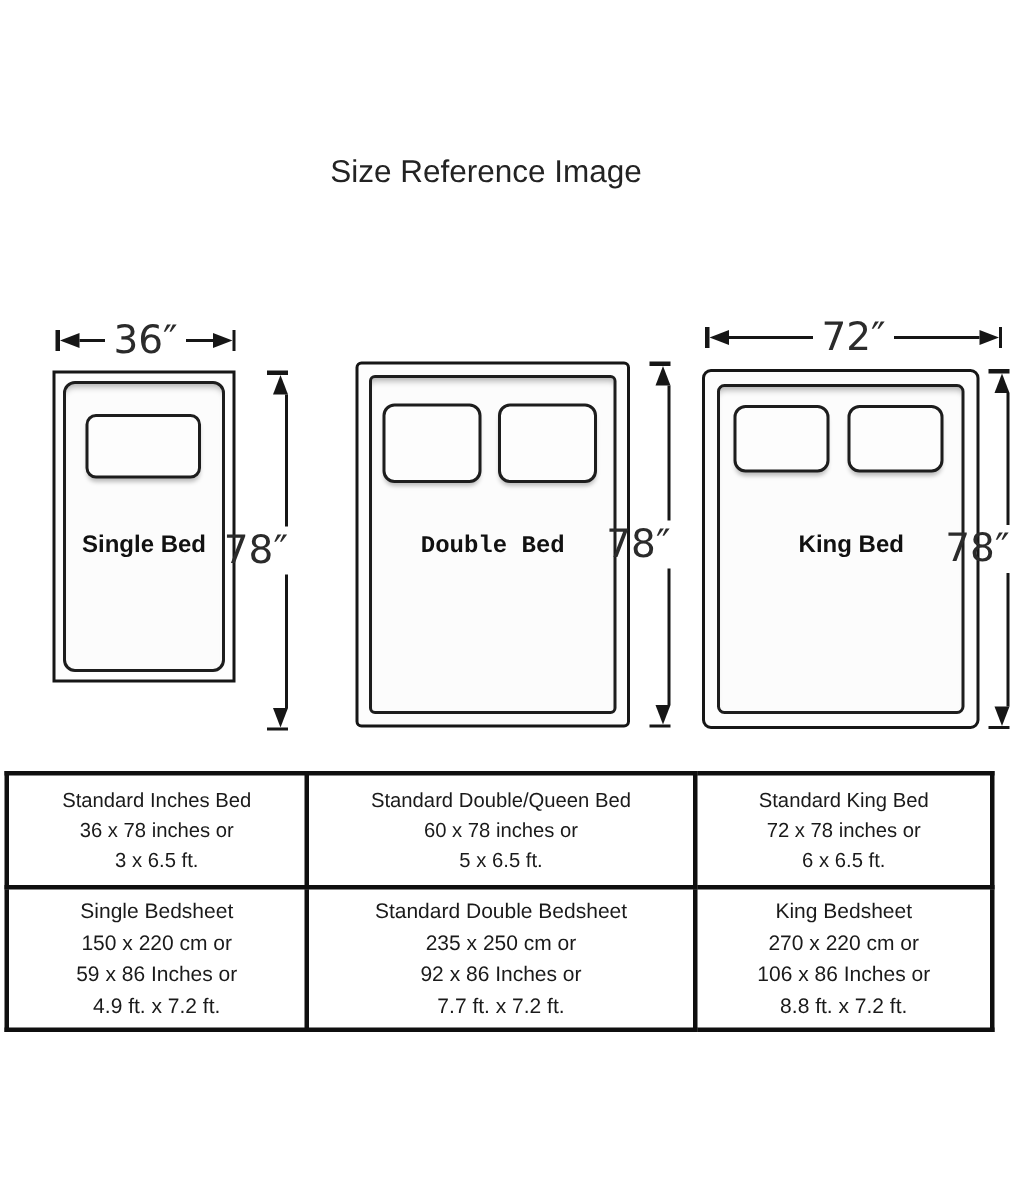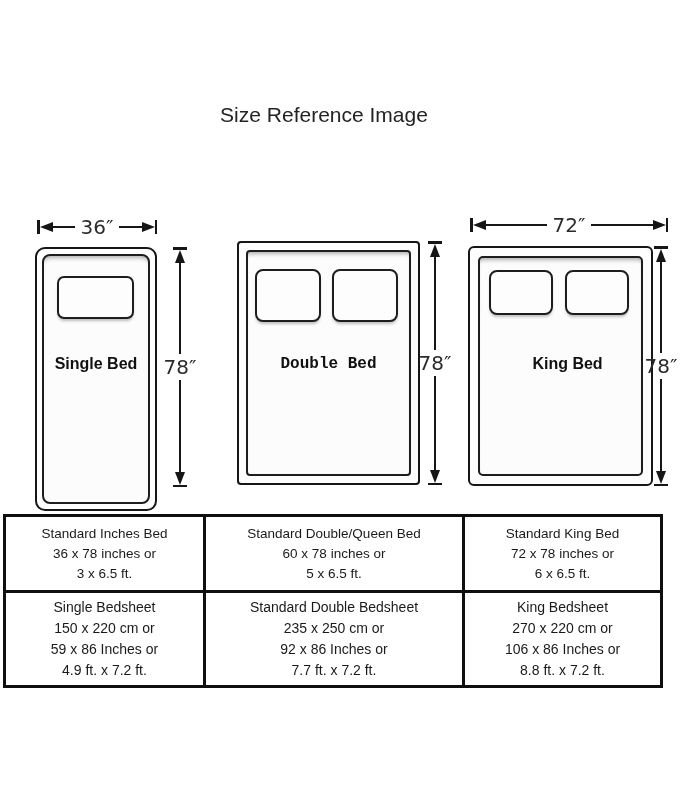--- a/index.html
+++ b/index.html
@@ -28,28 +28,28 @@
   
   .harrow { position: absolute; display: flex; align-items: center; height: 24px; }
   .tickv  { width: 2.5px; height: 14px; background: #161616; flex: none; }
   .hline  { flex: 1; height: 2.5px; background: #161616; }
   .tri    { width: 0; height: 0; flex: none; }
   .tri.tl { border-top: 5px solid transparent; border-bottom: 5px solid transparent; border-right: 13px solid #161616; }
   .tri.tr { border-top: 5px solid transparent; border-bottom: 5px solid transparent; border-left: 13px solid #161616; }
   .tri.tu { border-left: 5px solid transparent; border-right: 5px solid transparent; border-bottom: 13px solid #161616; }
   .tri.td { border-left: 5px solid transparent; border-right: 5px solid transparent; border-top: 13px solid #161616; }
   .dim {
-    font-size: 20px;
+    font-size: 26px;
     color: #2b2b2b;
     padding: 0 6px;
     white-space: nowrap;
     line-height: 1;
     font-family: "DejaVu Sans", sans-serif;
   }
-  .varrow { position: absolute; display: flex; flex-direction: column; align-items: center; width: 24px; }
+  .varrow { position: absolute; display: flex; flex-direction: column; align-items: flex-end; width: 24px; }
   .varrow .dim { padding: 3px 0; }
   .tickh  { height: 2.5px; width: 14px; background: #161616; flex: none; }
   .vline  { flex: 1; width: 2.5px; background: #161616; }
 
   
   .bed { position: absolute; border: 2.5px solid #161616; background: #fdfdfd; }
   .mattress {
     position: absolute;
     border: 2px solid #1d1d1d;
     background: #fcfcfc;
@@ -100,21 +100,21 @@
   <div class="harrow" style="left:37px; top:215px; width:120px;">
     <span class="tickv"></span>
     <span class="tri tl"></span>
     <span class="hline"></span>
     <span class="dim">36″</span>
     <span class="hline"></span>
     <span class="tri tr"></span>
     <span class="tickv"></span>
   </div>
 
-  <div class="bed" style="left:35px; top:247px; width:122px; height:264px; border-radius:10px;">
+  <div class="bed" style="left:35px; top:247px; width:122px; height:208px; border-radius:0;">
     <div class="mattress" style="left:5px; top:5px; right:5px; bottom:5px; border-radius:8px;"></div>
     <div class="pillow" style="left:20px; top:27px; width:77px; height:43px; border-radius:7px;"></div>
     <div class="bed-label" style="top:106px;">Single Bed</div>
   </div>
 
   <div class="varrow" style="left:168px; top:247px; height:240px;">
     <span class="tickh"></span>
     <span class="tri tu"></span>
     <span class="vline"></span>
     <span class="dim">78″</span>

